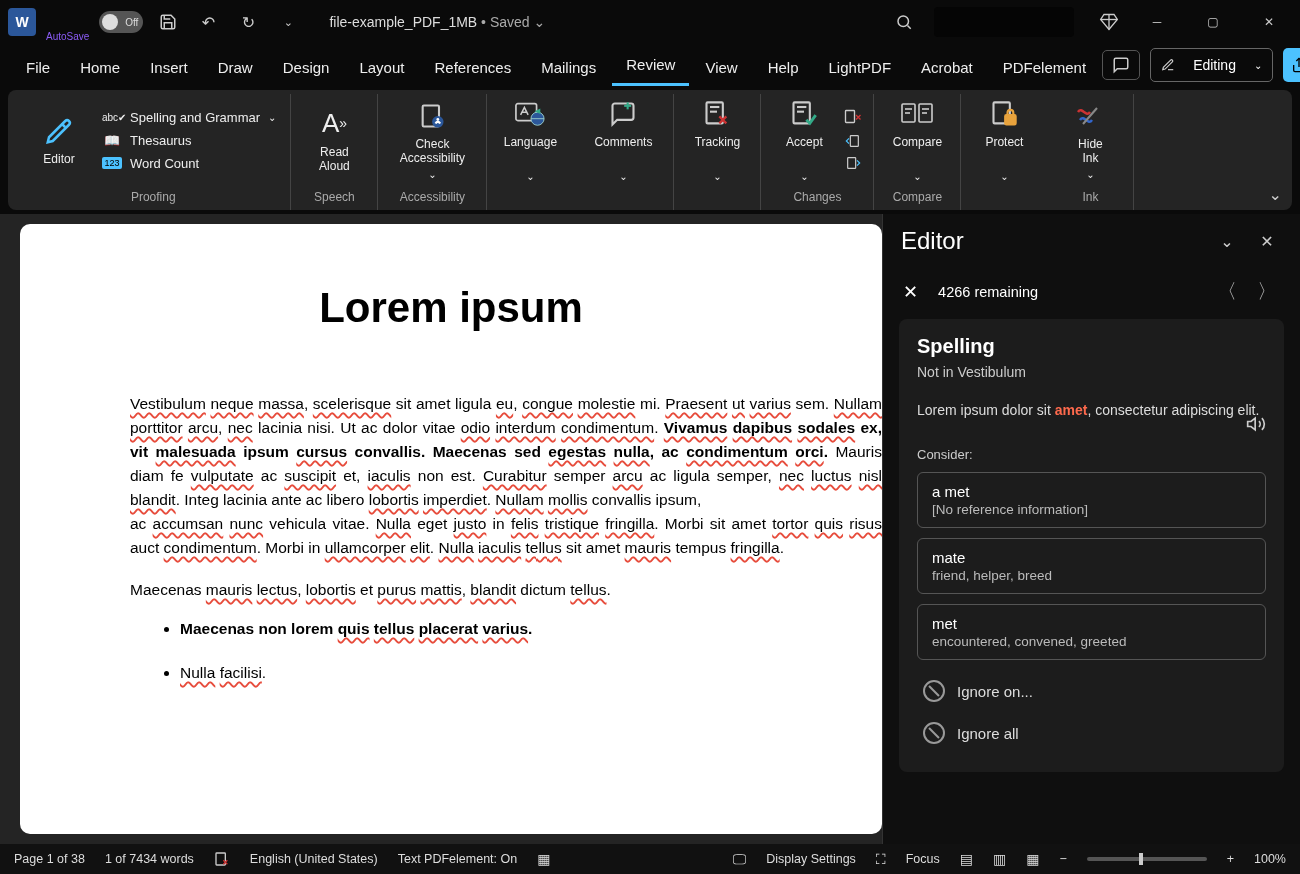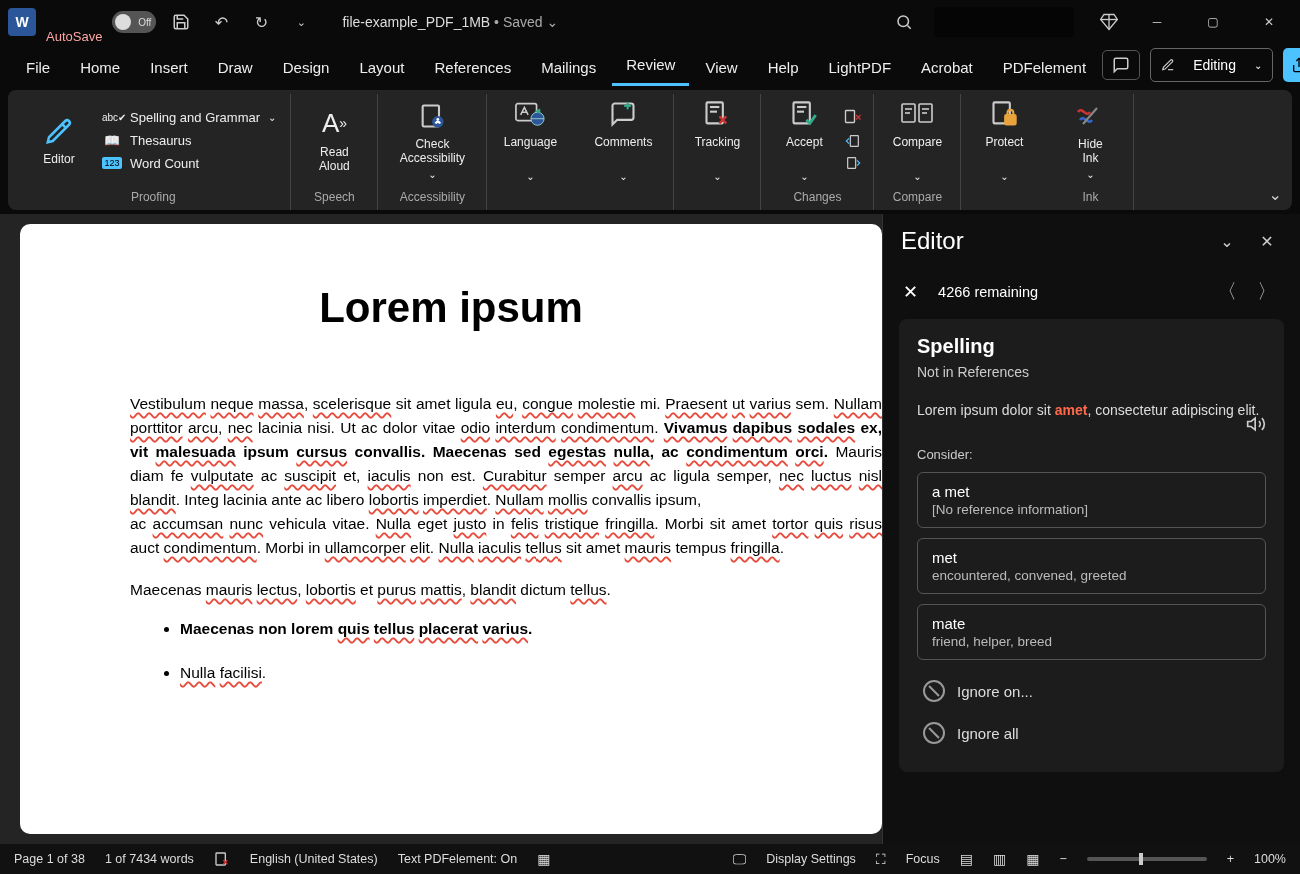--- a/index.html
+++ b/index.html
@@ -1,21 +1,21 @@
 <!DOCTYPE html>
 <html><head>
 <meta charset="utf-8">
 <style>
   * { box-sizing: border-box; margin: 0; padding: 0; }
   html, body { width: 1300px; height: 874px; overflow: hidden; font-family: "Segoe UI", Arial, sans-serif; background:#000; color:#fff; }
   .app { width:100%; height:100%; display:flex; flex-direction:column; background:#0a0a0a; }
   
   .titlebar { height:44px; background:#0a0a0a; display:flex; align-items:center; padding:0 8px; gap:10px; }
   .word-icon { width:28px; height:28px; background:#2b579a; border-radius:4px; display:flex; align-items:center; justify-content:center; font-weight:bold; font-size:14px; color:#fff; }
-  .autosave-lbl { font-size:13px; color:#fca5a5;margin-top:28px; }
+  .autosave-lbl { font-size:10px; color:#8b5cf6;margin-top:28px; }
   .toggle { width:44px; height:22px; background:#555; border-radius:11px; position:relative; display:flex; align-items:center; justify-content:flex-end; padding-right:5px; font-size:10px; color:#ddd; }
   .toggle::before { content:""; position:absolute; left:3px; top:3px; width:16px; height:16px; background:#ddd; border-radius:50%; }
   .tb-icon { width:30px; height:30px; display:flex; align-items:center; justify-content:center; color:#ccc; font-size:16px; }
   .filename { font-size:14px; color:#ddd; margin-left:16px; }
   .savestate { color:#aaa; }
   .tb-spacer { flex:1; }
   .win-btn { width:46px; height:30px; display:flex; align-items:center; justify-content:center; color:#ccc; font-size:12px; }
   .search-icon { width:40px; text-align:center; }
   .acct-box { width:140px; height:30px; background:#050505; border-radius:4px; }
   
@@ -412,43 +412,43 @@
       </div>
       <div class="ep-body">
         <div class="ep-nav">
           <div class="x">✕</div>
           <div class="remain">4266 remaining</div>
           <div class="arr">〈</div>
           <div class="arr">〉</div>
         </div>
         <div class="ep-card">
           <h3>Spelling</h3>
-          <div class="ep-sub">Not in References</div>
+          <div class="ep-sub">Not in Vestibulum</div>
           <div class="ep-sent">
             <span>Lorem ipsum dolor sit </span><span class="err">amet</span><span>, consectetur adipiscing elit.</span>
             <span class="ep-speaker">
               <svg width="20" height="20" viewBox="0 0 24 24" fill="none" stroke="#ccc" stroke-width="2">
                   <polygon points="11 5 6 9 2 9 2 15 6 15 11 19 11 5"></polygon>
                   <path d="M15.54 8.46a5 5 0 0 1 0 7.07"></path>
                   <path d="M19.07 4.93a10 10 0 0 1 0 14.14"></path>
                 </svg>
             </span>
           </div>
           <div class="ep-consider">Consider:</div>
           <div class="sugg">
             <div class="s1">a met</div>
             <div class="s2">[No reference information]</div>
           </div>
           <div class="sugg">
+            <div class="s1">mate</div>
+            <div class="s2">friend, helper, breed</div>
+          </div>
+          <div class="sugg">
             <div class="s1">met</div>
             <div class="s2">encountered, convened, greeted</div>
-          </div>
-          <div class="sugg">
-            <div class="s1">mate</div>
-            <div class="s2">friend, helper, breed</div>
           </div>
           <div class="ign">
             <div class="circ"></div>
             <span>Ignore on...</span>
           </div>
           <div class="ign">
             <div class="circ"></div>
             <span>Ignore all</span>
           </div>
         </div>

